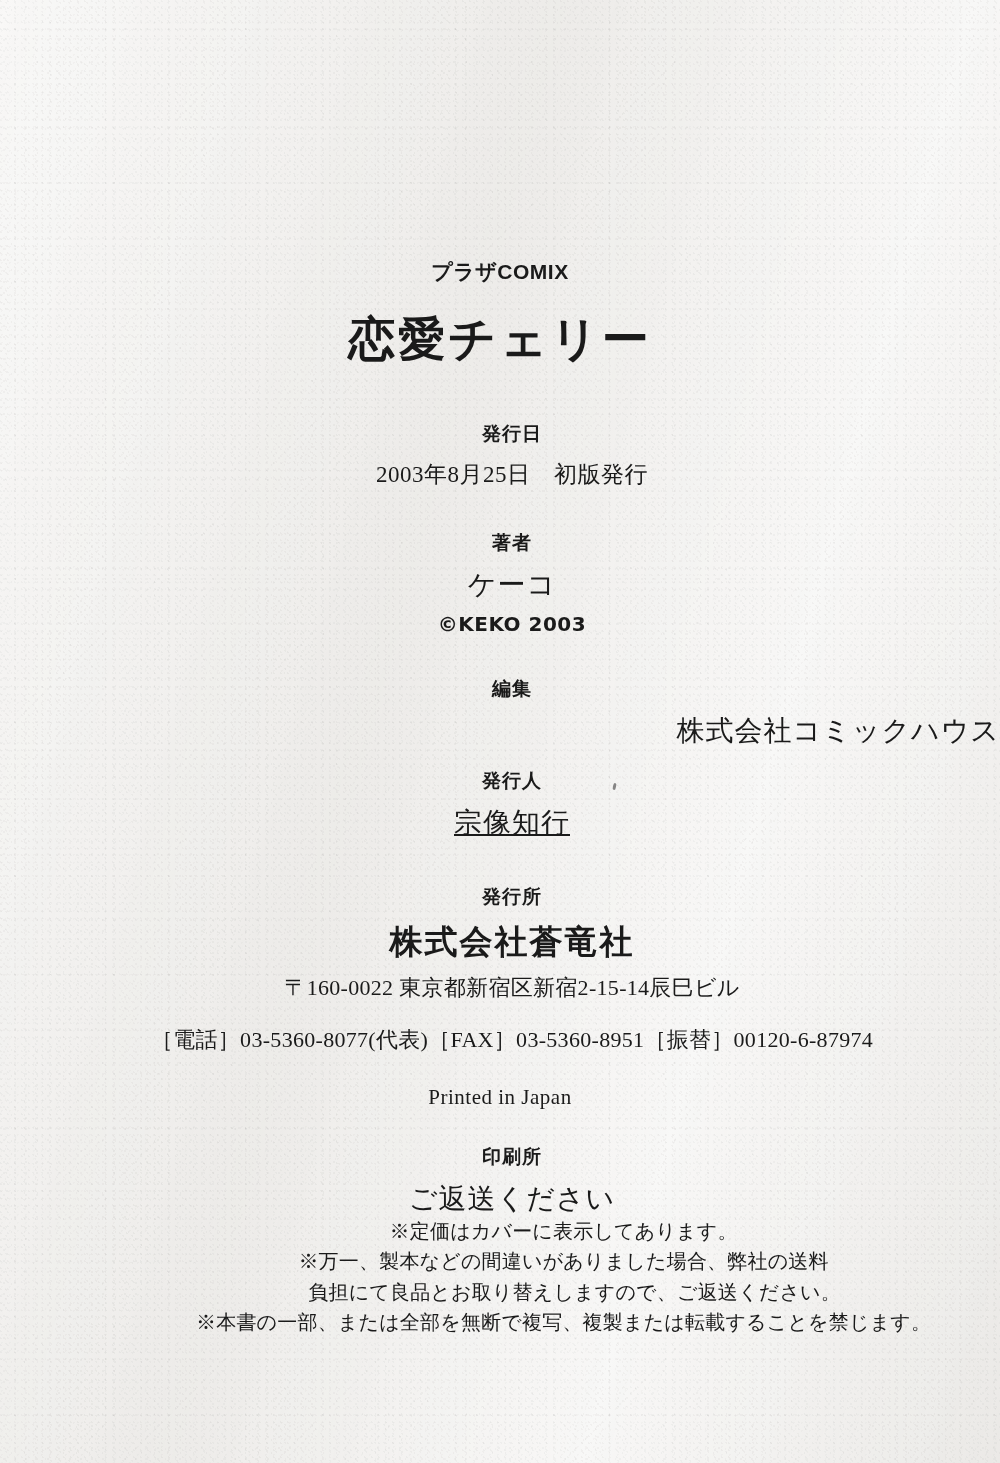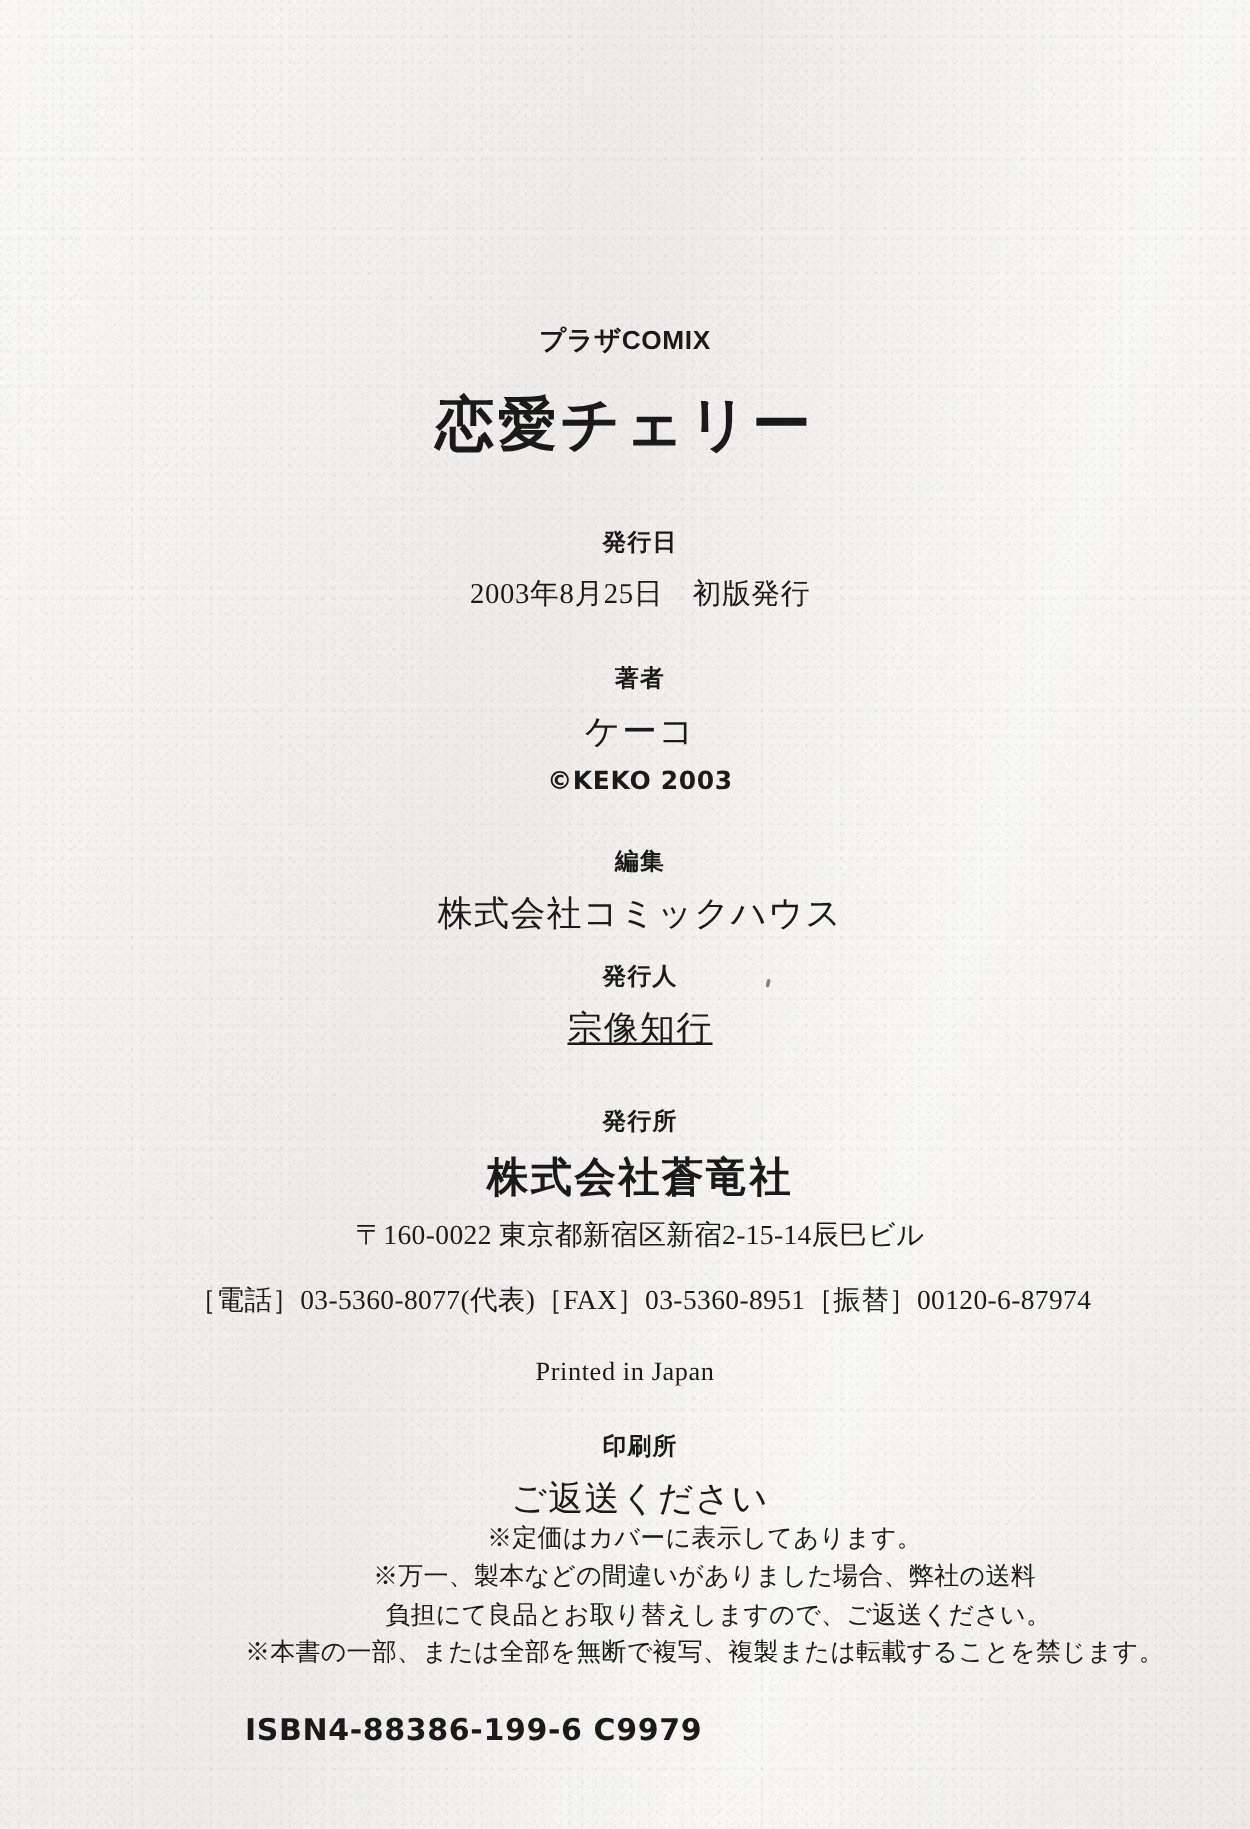--- a/index.html
+++ b/index.html
@@ -93,21 +93,21 @@
     letter-spacing: 0.5px;
     margin-top: 8px;
   }
   .sp-1 { height: 50px; }
   .sp-2 { height: 40px; }
   .sp-3 { height: 18px; }
   .gap-pub { height: 42px; }
 
   .date-line { margin-top: 12px; }
   .author-name { margin-top: 10px; }
-  .editor-name { margin-top: 10px; }
+  .editor-name { margin-top: 10px; text-align: right; }
   .publisher-person { margin-top: 10px; text-decoration: underline; }
   .pub-company { margin-top: 10px; }
   .pub-address {
     margin-top: 8px;
     font-family: "Liberation Serif", serif;
     font-size: 22px;
     letter-spacing: 0.3px;
   }
   .pub-contact {
     margin-top: 22px;
@@ -219,15 +219,14 @@
 
   <div class="smudge"></div>
 
   <div class="notes">
     <div>※定価はカバーに表示してあります。</div>
     <div>※万一、製本などの間違いがありました場合、弊社の送料</div>
     <div class="note-indent">負担にて良品とお取り替えしますので、ご返送ください。</div>
     <div>※本書の一部、または全部を無断で複写、複製または転載することを禁じます。</div>
   </div>
 
-  <div class="isbn">ISBN4-88386-199-6 C9979</div>
 
 </div>
 
 </body></html>

